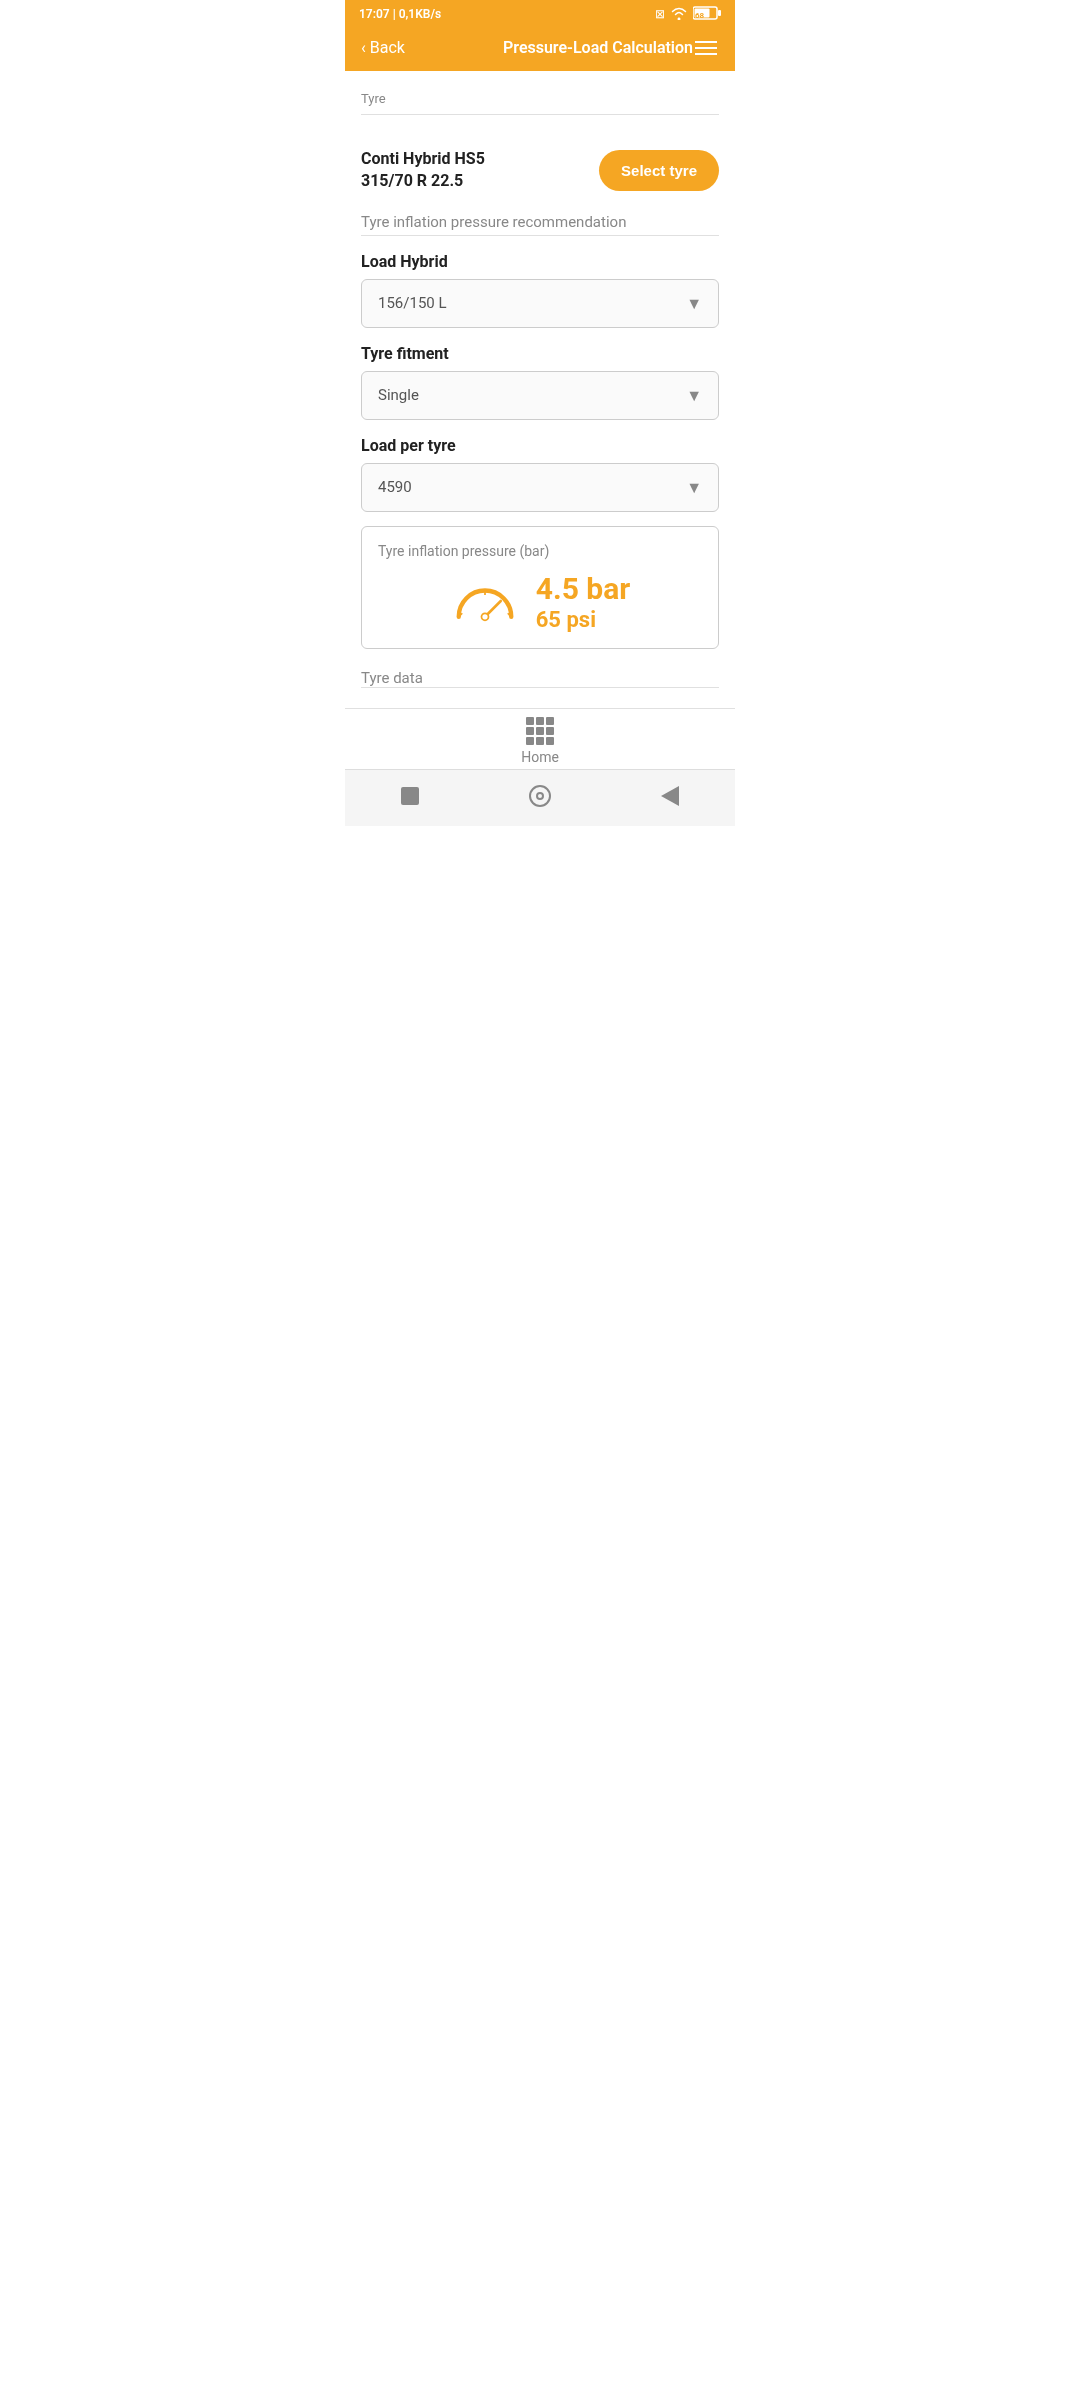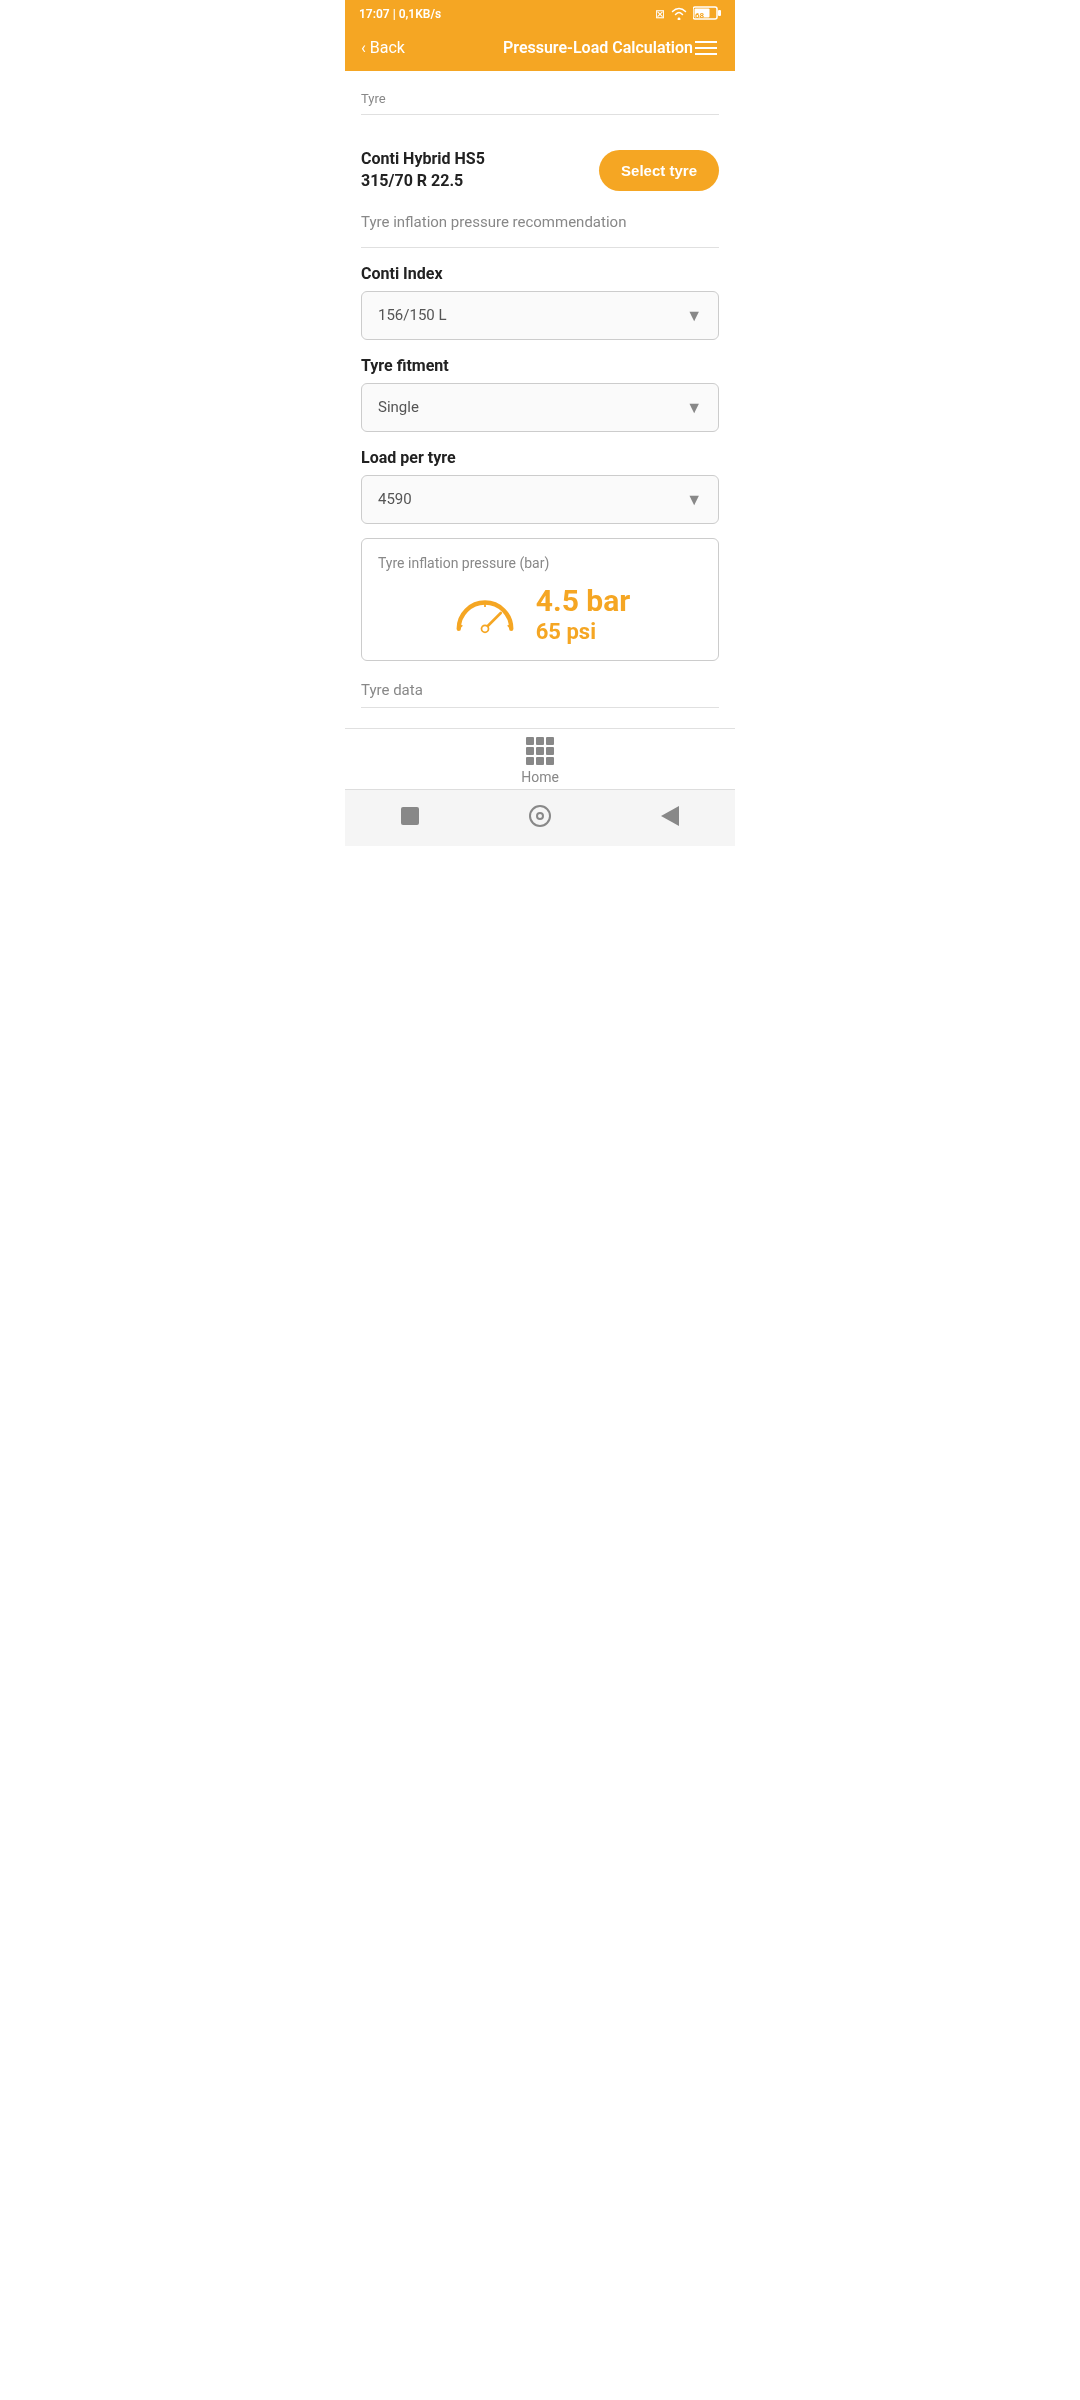--- a/index.html
+++ b/index.html
@@ -115,21 +115,21 @@
       font-weight: 600;
       cursor: pointer;
       white-space: nowrap;
     }
 
     
     .inflation-label {
       color: #888;
       font-size: 15px;
       margin-bottom: 12px;
-      padding-bottom: 16px;
+      padding-bottom: 4px;
       border-bottom: 1px solid #e0e0e0;
     }
 
     
     .field-label {
       font-size: 16px;
       font-weight: 700;
       color: #222;
       margin: 16px 0 8px 0;
     }
@@ -188,21 +188,20 @@
       color: #F5A623;
       font-size: 22px;
       font-weight: 700;
     }
 
     
     .tyre-data-label {
       color: #888;
       font-size: 15px;
       margin-top: 20px;
-      padding-bottom: 8px;
       border-bottom: 1px solid #e0e0e0;
     }
 
     
     .bottom-nav {
       background: #fff;
       border-top: 1px solid #e0e0e0;
       padding: 8px 0 4px 0;
       text-align: center;
     }
@@ -322,21 +321,21 @@
   <div class="tyre-row">
     <div class="tyre-name">
       <div>Conti Hybrid HS5</div>
       <div>315/70 R 22.5</div>
     </div>
     <button class="select-tyre-btn">Select tyre</button>
   </div>
 
   <div class="inflation-label">Tyre inflation pressure recommendation</div>
 
-  <div class="field-label">Conti Index</div>
+  <div class="field-label">Load Hybrid</div>
   <div class="dropdown-field">
     <span>156/150 L</span>
     <span class="dropdown-arrow">▼</span>
   </div>
 
   <div class="field-label">Tyre fitment</div>
   <div class="dropdown-field">
     <span>Single</span>
     <span class="dropdown-arrow">▼</span>
   </div>

